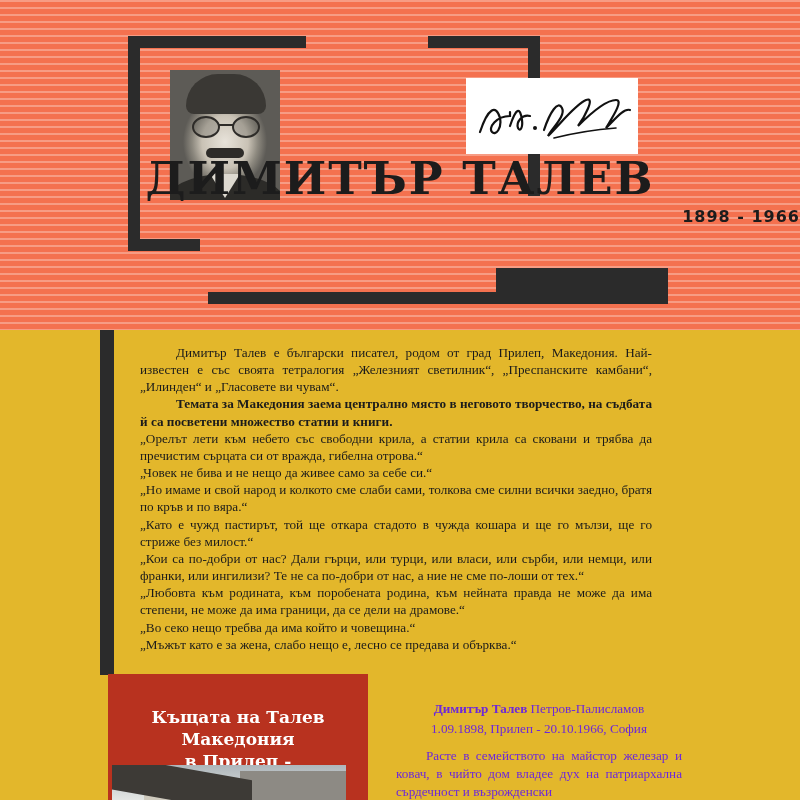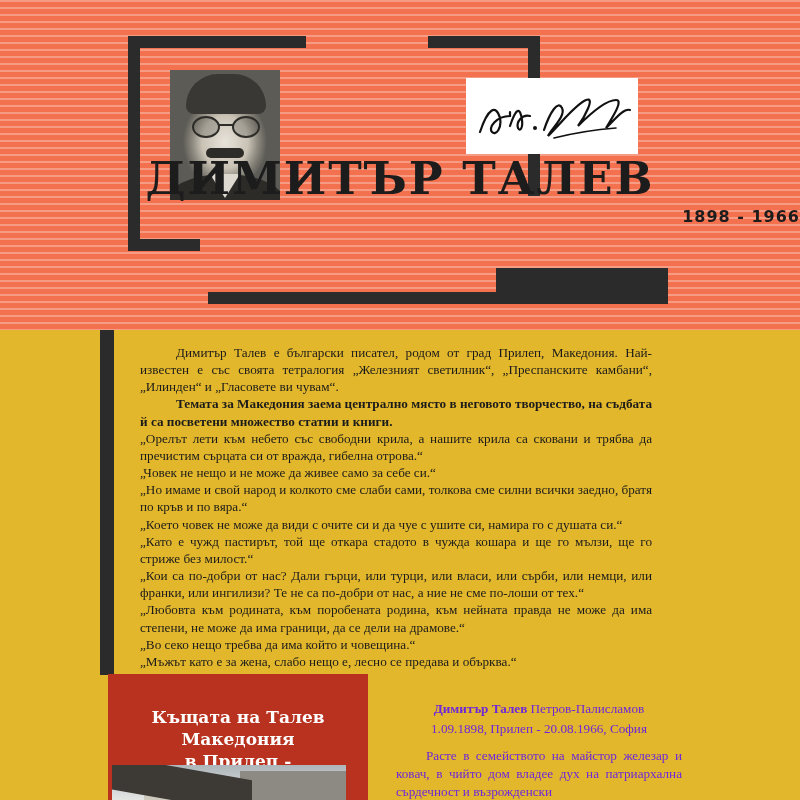--- a/index.html
+++ b/index.html
@@ -323,24 +323,23 @@
     <div class="years">1898 - 1966</div>
   </div>
 
   <div class="body-yellow">
     <div class="left-rail"></div>
 
     <div class="text-col">
       <p class="indent">Димитър Талев е български писател, родом от град Прилеп, Македония. Най-известен е със своята тетралогия „Железният светилник“, „Преспанските камбани“, „Илинден“ и „Гласовете ви чувам“.</p>
       <p class="indent bold">Темата за Македония заема централно място в неговото творчество, на съдбата й са посветени множество статии и книги.</p>
 
-      <p class="quote">„Орелът лети към небето със свободни крила, а нашите крила са сковани и трябва да пречистим сърцата си от вражда, гибелна отрова.“</p>
-      <p class="quote">„Човек не нещо и не може да живее само за себе си.“</p>
+      <p class="quote">„Орелът лети към небето със свободни крила, а статии крила са сковани и трябва да пречистим сърцата си от вражда, гибелна отрова.“</p>
+      <p class="quote">„Човек не бива и не нещо да живее само за себе си.“</p>
       <p class="quote">„Но имаме и свой народ и колкото сме слаби сами, толкова сме силни всички заедно, братя по кръв и по вяра.“</p>
-      <p class="quote">„Което човек не може да види с очите си и да чуе с ушите си, намира го с душата си.“</p>
       <p class="quote">„Като е чужд пастирът, той ще откара стадото в чужда кошара и ще го мълзи, ще го стриже без милост.“</p>
       <p class="quote">„Кои са по-добри от нас? Дали гърци, или турци, или власи, или сърби, или немци, или франки, или ингилизи? Те не са по-добри от нас, а ние не сме по-лоши от тех.“</p>
       <p class="quote">„Любовта към родината, към поробената родина, към нейната правда не може да има степени, не може да има граници, да се дели на драмове.“</p>
       <p class="quote">„Во секо нещо требва да има който и човещина.“</p>
       <p class="quote">„Мъжът като е за жена, слабо нещо е, лесно се предава и обърква.“</p>
     </div>
   </div>
 
   <div class="red-panel">
     <div class="heading">
@@ -354,17 +353,17 @@
     <div class="sky"></div>
     <div class="wall"></div>
     <div class="wall2"></div>
     <div class="roof"></div>
   </div>
 
   <div class="bio">
     <div class="name">
       <b>Димитър Талев</b><span> Петров-Палисламов</span>
     </div>
-    <div class="dates">1.09.1898, Прилеп - 20.08.1966, София</div>
+    <div class="dates">1.09.1898, Прилеп - 20.10.1966, София</div>
     <div class="para">Расте в семейството на майстор железар и ковач, в чийто дом владее дух на патриархална сърдечност и възрожденски</div>
   </div>
 
 </div>
 
 </body></html>

